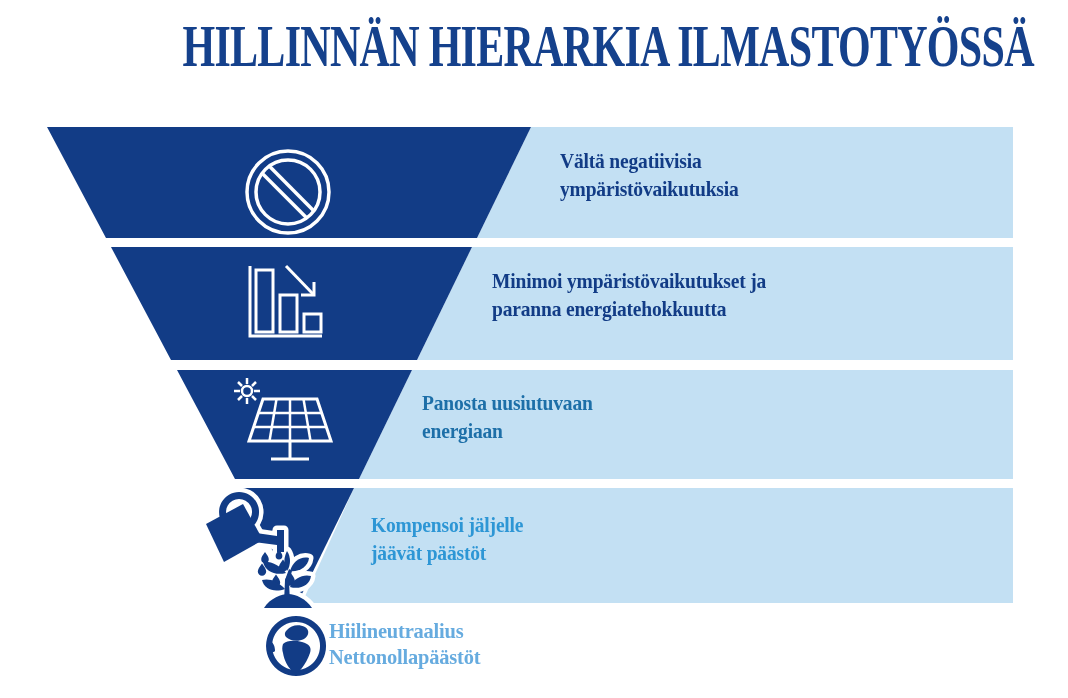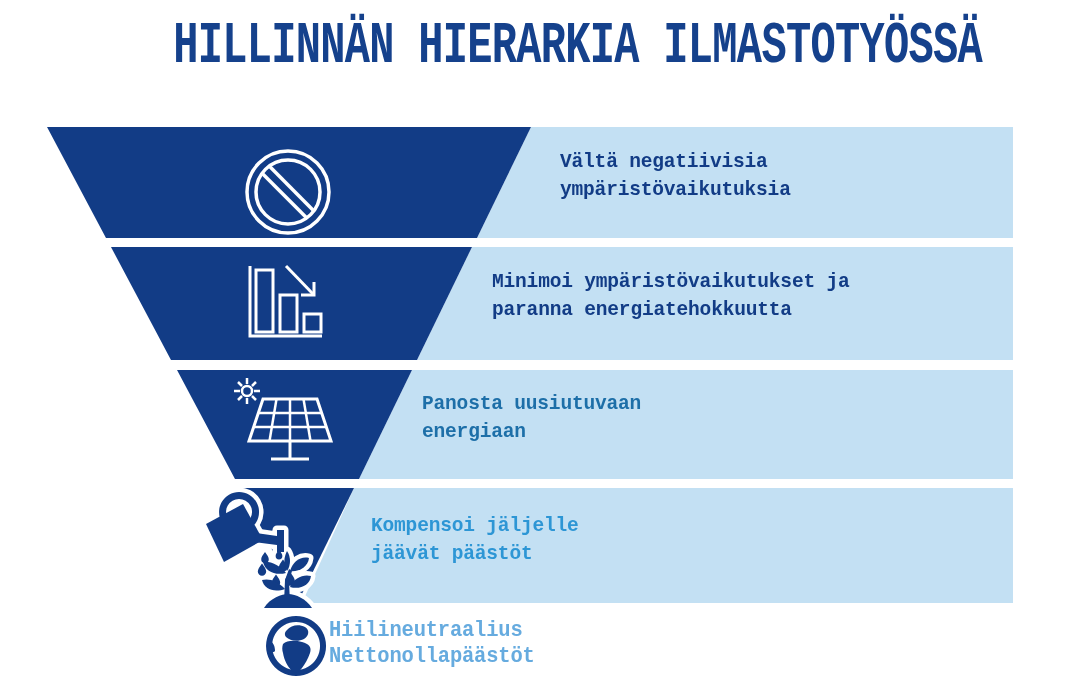--- a/index.html
+++ b/index.html
@@ -1,18 +1,18 @@
 <!DOCTYPE html>
 <html><head>
 <meta charset="utf-8">
 <style>
   html,body{margin:0;padding:0;background:#ffffff;}
   .stage{
     position:relative;width:1068px;height:698px;background:#ffffff;
-    font-family:Liberation Mono, monospace;overflow:hidden;
+    font-family:Liberation Serif, serif;overflow:hidden;
   }
   .title-wrap{position:absolute;top:12px;left:0;right:0;text-align:center;}
   .title-wrap span{
     display:inline-block;white-space:nowrap;
     font-size:60px;font-weight:800;letter-spacing:-1px;color:#15418c;
     transform:scaleX(0.70);transform-origin:50% 50%;
   }
   svg.funnel{position:absolute;left:0;top:0;}
   .label{
     position:absolute;font-weight:700;font-size:21px;line-height:27.5px;

